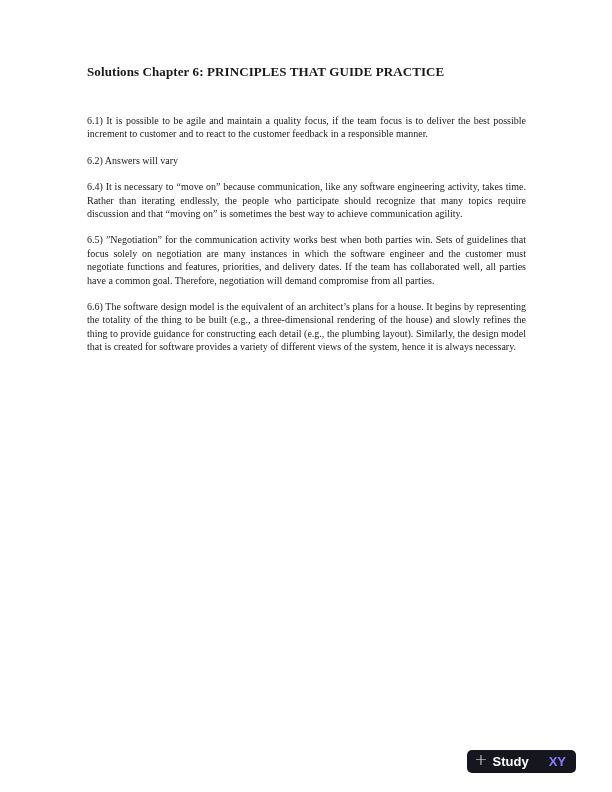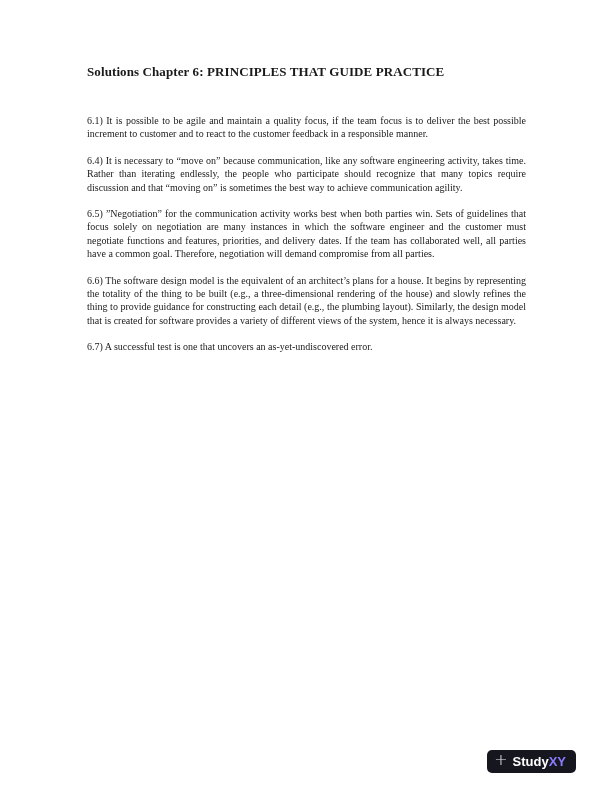--- a/index.html
+++ b/index.html
@@ -61,41 +61,42 @@
     font-family: "DejaVu Sans", sans-serif;
     position: relative;
     top: -1px;
   }
   .brand-study {
     color: #ffffff;
     text-align: center;
   }
   .brand-xy {
     color: #8a7cff;
+    margin-left: 20px;
   }
 </style>
 </head>
 <body>
 
 <div class="page">
   <div class="content">
 
     <h1 class="doc-title">Solutions Chapter 6: PRINCIPLES THAT GUIDE PRACTICE</h1>
 
     <p class="para">6.1) It is possible to be agile and maintain a quality focus, if the team focus is to deliver the best possible increment to customer and to react to the customer feedback in a responsible manner.</p>
 
+    <p class="para short">6.2)  Answers will vary</p>
 
 
     <p class="para">6.4) It is necessary to “move on” because communication, like any software engineering activity, takes time. Rather than iterating endlessly, the people who participate should recognize that many topics require discussion and that “moving on” is sometimes the best way to achieve communication agility.</p>
 
     <p class="para">6.5) ”Negotiation” for the communication activity works best when both parties win. Sets of guidelines that focus solely on negotiation are many instances in which the software engineer and the customer must negotiate functions and features, priorities, and delivery dates. If the team has collaborated well, all parties have a common goal. Therefore, negotiation will demand compromise from all parties.</p>
 
     <p class="para">6.6) The software design model is the equivalent of an architect’s plans for a house. It begins by representing the totality of the thing to be built (e.g., a three-dimensional rendering of the house) and slowly refines the thing to provide guidance for constructing each detail (e.g., the plumbing layout). Similarly, the design model that is created for software provides a variety of different views of the system, hence it is always necessary.</p>
 
-    <p class="para short">6.7) A successful test is one that uncovers an as-yet-undiscovered error.</p>
 
 
   </div>
 
   <div class="brand-logo">
     <span class="brand-plus">+</span>
     <span>
       <span class="brand-study">Study</span><span class="brand-xy">XY</span>
     </span>
   </div>

